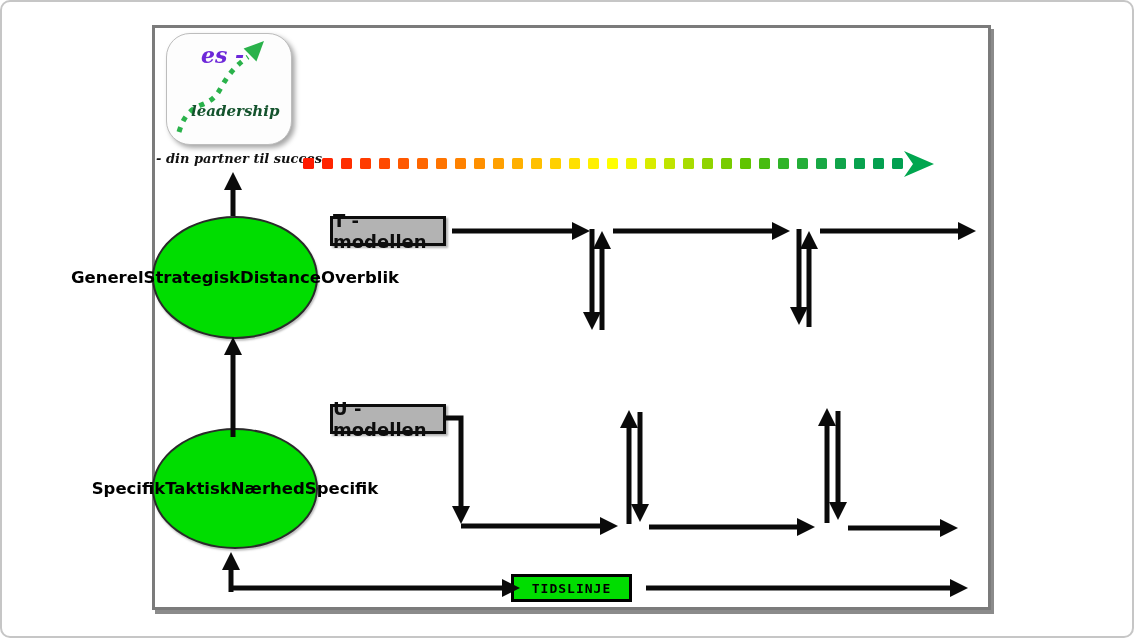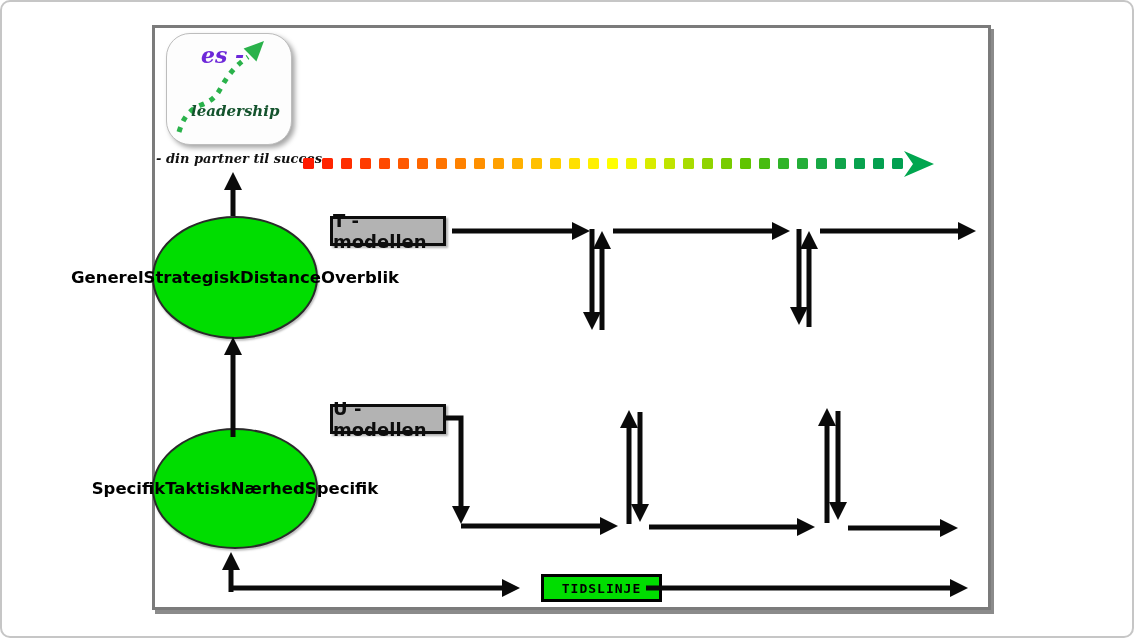--- a/index.html
+++ b/index.html
@@ -32,21 +32,21 @@
            box-shadow:1px 2px 2px rgba(0,0,0,.25);}
   .ellipse-1{left:152px;top:216px;height:119px;}
   .ellipse-2{left:152px;top:428px;height:117px;}
   
   .model-label{position:absolute;width:110px;height:24px;background:#b3b3b3;border:3px solid #0d0d0d;
                display:flex;align-items:center;justify-content:center;font-weight:bold;font-size:18px;
                color:#0d0d0d;box-shadow:2px 2px 2px rgba(0,0,0,.3);}
   .t-label{left:330px;top:216px;}
   .u-label{left:330px;top:404px;}
   
-  .timeline-box{position:absolute;left:541px;top:574px;width:115px;height:22px;background:#00dd00;
+  .timeline-box{position:absolute;left:511px;top:574px;width:115px;height:22px;background:#00dd00;
                 border:3px solid #000;display:flex;align-items:center;justify-content:center;
                 font-family:"DejaVu Sans Mono","Liberation Mono",monospace;font-weight:bold;
                 font-size:13px;letter-spacing:1px;color:#000;}
   .arrows-overlay{position:absolute;left:0;top:0;pointer-events:none;}
 </style>
 </head>
 <body>
 
 <div class="page">
   <div class="outer-frame"></div>

